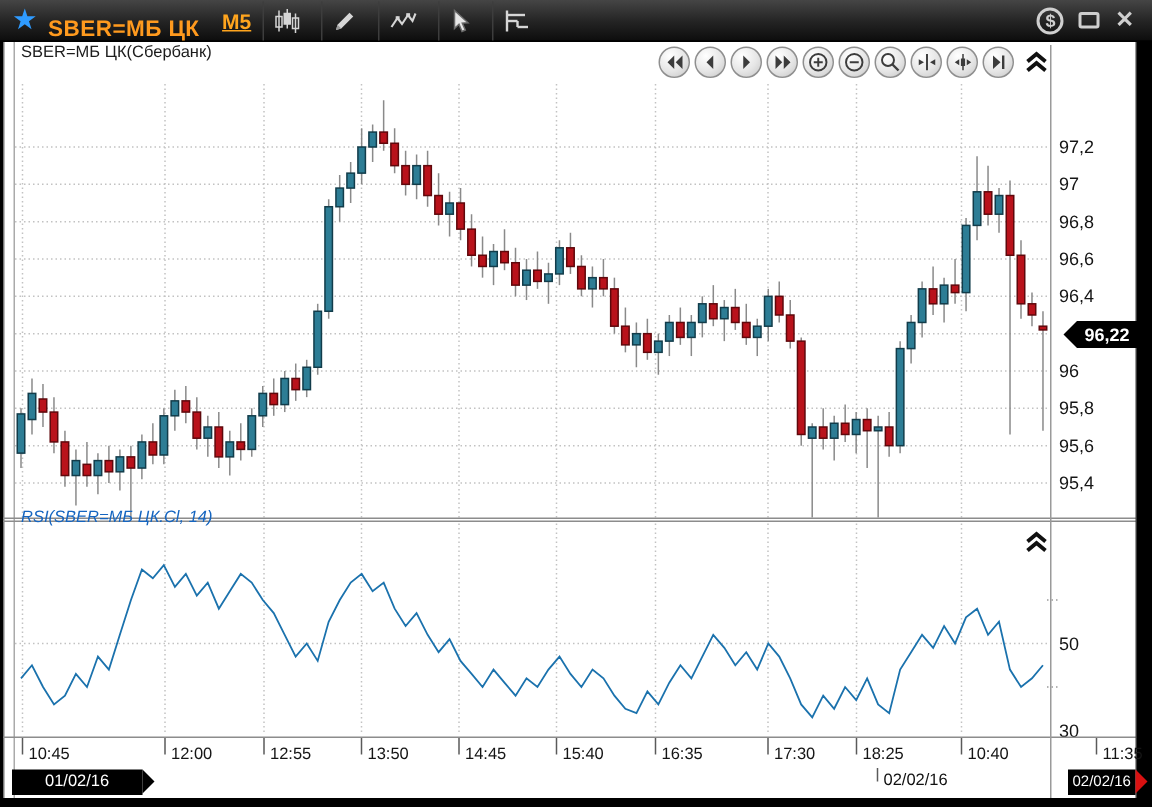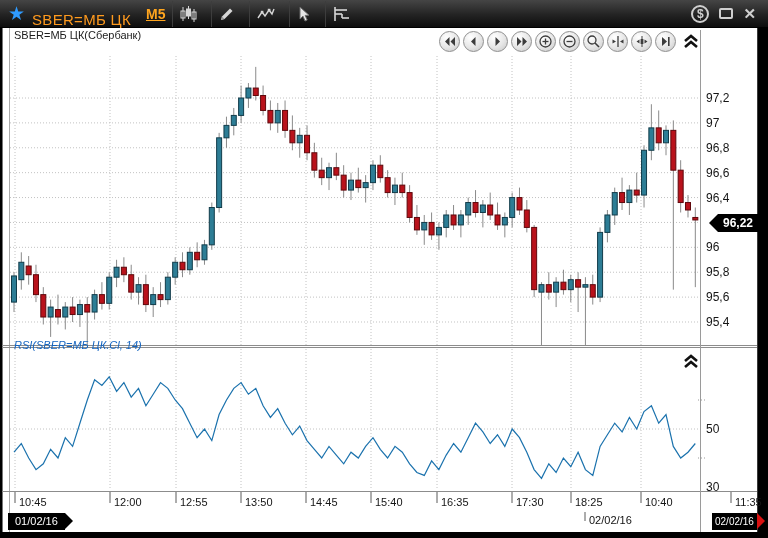--- a/index.html
+++ b/index.html
@@ -3,21 +3,21 @@
 <meta charset="utf-8">
 <style>
   html,body{margin:0;padding:0;background:#555;}
   *{box-sizing:border-box;}
   .window{position:relative;width:768px;height:538px;background:#000;overflow:hidden;
     font-family:"Liberation Sans",sans-serif;}
   .titlebar{position:absolute;left:0;top:0;width:768px;height:28px;
     background:linear-gradient(#454545,#232323 55%,#0d0d0d);
     display:flex;align-items:center;padding:0 6px;gap:7px;border-bottom:1px solid #000;}
   .star{color:#2f9bff;font-size:19px;line-height:1;margin-left:2px;}
-  .symbol{color:#ff9a1e;font-size:15px;font-weight:normal;letter-spacing:.3px;margin-top:12px;}
+  .symbol{color:#ff9a1e;font-size:15px;font-weight:bold;letter-spacing:.3px;margin-top:12px;}
   .interval{color:#ffa51e;font-size:14px;font-weight:bold;margin-left:8px;text-decoration:underline;}
   .tb-btn{display:flex;align-items:center;justify-content:center;height:26px;padding:0 7px;
     border-left:1px solid #3d3d3d;}
   .tb-btn:first-of-type{margin-left:6px;}
   .tb-spacer{flex:1;}
   .tb-right{display:flex;align-items:center;gap:10px;padding-right:6px;}
   .dollar{width:18px;height:18px;border:2px solid #cfcfcf;border-radius:50%;color:#cfcfcf;
     font-size:12px;font-weight:bold;display:flex;align-items:center;justify-content:center;}
   .restore{width:14px;height:11px;border:2px solid #cfcfcf;border-radius:2px;}
   .close{color:#cfcfcf;font-size:15px;font-weight:bold;line-height:1;}
@@ -30,21 +30,21 @@
   .navbar{position:absolute;left:439px;top:31px;display:flex;gap:3px;align-items:center;}
   .nav-btn{width:21px;height:21px;border-radius:50%;border:1px solid #8f8f8f;
     background:radial-gradient(circle at 35% 28%,#ffffff,#e6e6e6 55%,#c6c6c6);
     display:flex;align-items:center;justify-content:center;}
   .chev-btn{position:absolute;width:18px;height:16px;display:flex;align-items:center;justify-content:center;}
   .price-tag{position:absolute;left:698px;top:214px;height:18px;width:59px;background:#000;
     color:#fff;font-size:12px;font-weight:bold;line-height:18px;padding-left:5px;margin-left:20px;}
   .price-tag::before{content:"";position:absolute;left:-9px;top:0;
     border-top:9px solid transparent;border-bottom:9px solid transparent;border-right:9px solid #000;}
   .date-flag-left{position:absolute;left:8px;top:513px;height:17px;background:#000;color:#fff;
-    font-size:11px;line-height:17px;padding:0 7px;}
+    font-size:11px;line-height:17px;padding:0 22px;}
   .date-flag-left::after{content:"";position:absolute;right:-8px;top:0;
     border-top:8.5px solid transparent;border-bottom:8.5px solid transparent;border-left:8px solid #000;}
   .date-mid{position:absolute;left:589px;top:514px;font-size:11px;color:#111;}
   .date-flag-right{position:absolute;left:712px;top:513px;height:17px;background:#000;color:#fff;
     font-size:10px;line-height:17px;padding:0 3px;}
   .date-flag-right::after{content:"";position:absolute;right:-8px;top:0;
     border-top:8.5px solid transparent;border-bottom:8.5px solid transparent;border-left:8px solid #d91111;}
 </style>
 </head>
 <body>

